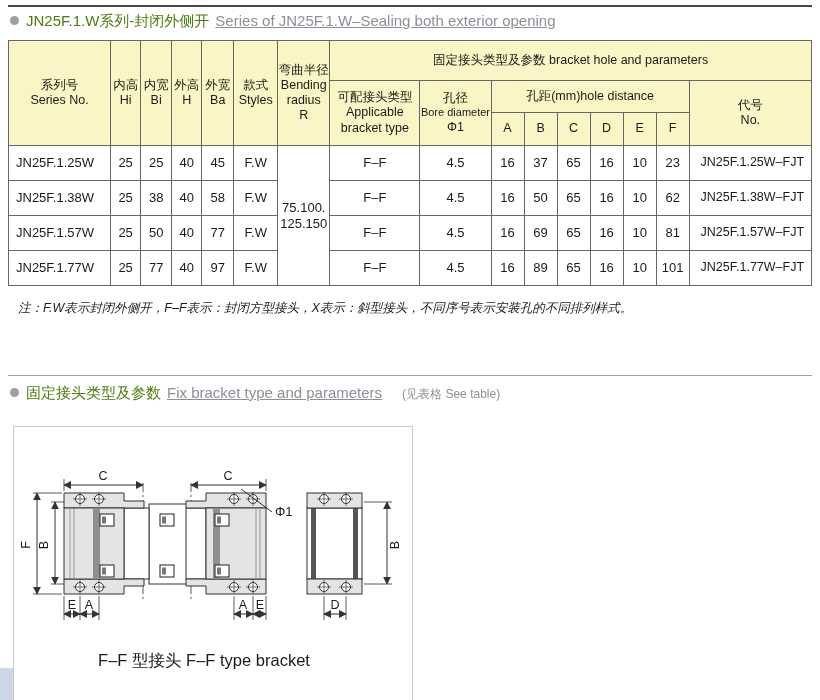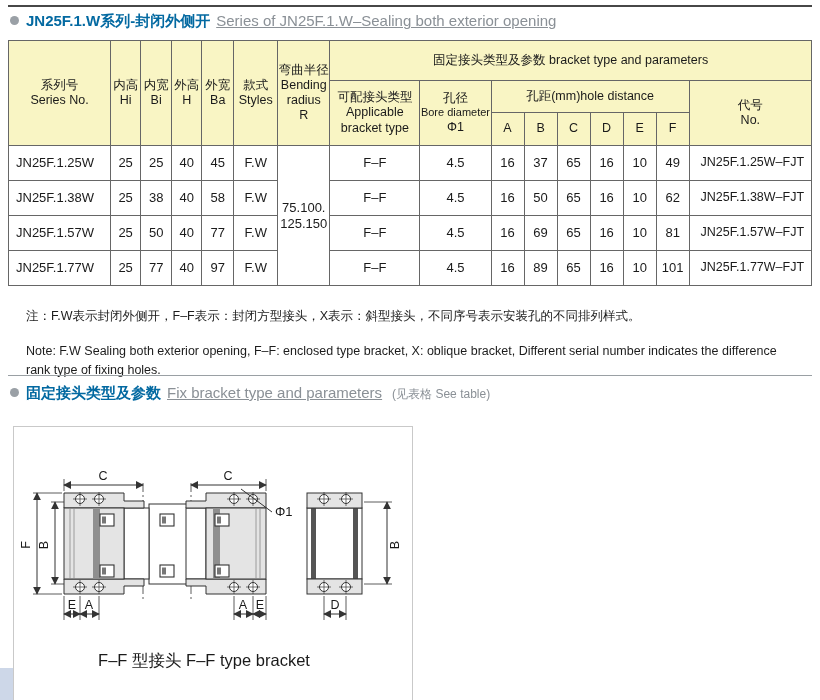--- a/index.html
+++ b/index.html
@@ -10,39 +10,39 @@
   }
   .abs{position:absolute;}
   
   .top-rule{left:8px;top:5px;width:804px;height:2px;background:#474747;}
   
   .sec-title{left:10px;font-size:15px;white-space:nowrap;}
   .sec1{top:12px;}
   .sec2{top:384px;}
   .bullet{display:inline-block;width:9px;height:9px;border-radius:50%;
     background:#9aa0a6;margin-right:7px;vertical-align:1px;}
-  .t-zh{color:#0369a1;font-weight:bold;}
+  .t-zh{color:#4d7c0f;font-weight:normal;}
   .t-en{color:#8a9096;margin-left:6px;text-decoration:underline;}
-  .t-see{color:#8a9096;font-size:12px;margin-left:10px;}
+  .t-see{color:#8a9096;font-size:12px;margin-left:20px;}
   
   table.spec{
     position:absolute;left:8px;top:40px;width:804px;
     border-collapse:collapse;table-layout:fixed;
   }
   table.spec td{
     border:1px solid #666;text-align:center;vertical-align:middle;
     padding:0;font-size:13px;line-height:1.22;overflow:hidden;
   }
   table.spec .hd{background:#f9f5c4;font-size:12.5px;}
   .sm{font-size:11px;}
   .tl{text-align:left !important;padding-left:7px !important;}
   .code-c{text-align:left;padding-left:4px !important;font-size:12.5px !important;}
   
   .notes{left:10px;top:291px;width:802px;font-size:12.5px;line-height:1.5;color:#1c1c1c;}
-  .notes p{margin:16px;}
+  .notes p{margin:8px;font-style:italic;}
   
   .divider{left:8px;top:375px;width:804px;height:1px;background:#9aa0a4;}
   
   .figure-box{left:13px;top:426px;width:398px;height:273px;border:1px solid #c9c9c9;background:#fff;}
   .figure-box svg{display:block;}
   .corner-accent{left:0;top:668px;width:13px;height:32px;background:#cdd7e8;}
   
   .fillg{fill:#e4e4e4;stroke:#333;stroke-width:1;}
   .fillw{fill:#ffffff;stroke:#333;stroke-width:1;}
   .thin{stroke:#888;stroke-width:0.8;}
@@ -105,21 +105,21 @@
     <td class="hd" rowspan="3">
           <div>款式</div>
           <div>Styles</div>
         </td>
     <td class="hd" rowspan="3">
           <div>弯曲半径</div>
           <div>Bending</div>
           <div>radius</div>
           <div>R</div>
         </td>
-    <td class="hd" colspan="9">固定接头类型及参数 bracket type and parameters</td>
+    <td class="hd" colspan="9">固定接头类型及参数 bracket hole and parameters</td>
   </tr>
   <tr style="height:32px">
     <td class="hd" rowspan="2">
           <div>可配接头类型</div>
           <div>Applicable</div>
           <div>bracket type</div>
         </td>
     <td class="hd" rowspan="2">
           <div>孔径</div>
           <div class="sm">Bore diameter</div>
@@ -151,21 +151,21 @@
           <div>75.100.</div>
           <div>125.150</div>
         </td>
     <td>F–F</td>
     <td>4.5</td>
     <td>16</td>
     <td>37</td>
     <td>65</td>
     <td>16</td>
     <td>10</td>
-    <td>49</td>
+    <td>23</td>
     <td class="code-c">JN25F.1.25W–FJT</td>
   </tr>
   <tr style="height:35px">
     <td class="tl">JN25F.1.38W</td>
     <td>25</td>
     <td>38</td>
     <td>40</td>
     <td>58</td>
     <td>F.W</td>
     <td>F–F</td>
@@ -210,21 +210,20 @@
     <td>16</td>
     <td>10</td>
     <td>101</td>
     <td class="code-c">JN25F.1.77W–FJT</td>
   </tr>
   </tbody>
 </table>
 
 <div class="abs notes">
   <p>注：F.W表示封闭外侧开，F–F表示：封闭方型接头，X表示：斜型接头，不同序号表示安装孔的不同排列样式。</p>
-  <p>Note: F.W Sealing both exterior opening, F–F: enclosed type bracket, X: oblique bracket, Different serial number indicates the difference rank type of fixing holes.</p>
 </div>
 
 <div class="abs divider"></div>
 
 <div class="abs sec-title sec2">
   <span class="bullet"></span><span class="t-zh">固定接头类型及参数</span><span class="t-en">Fix bracket type and parameters</span><span class="t-see">(见表格 See table)</span>
 </div>
 
 <div class="abs figure-box">
 <svg width="398" height="273" viewBox="0 0 398 273">

